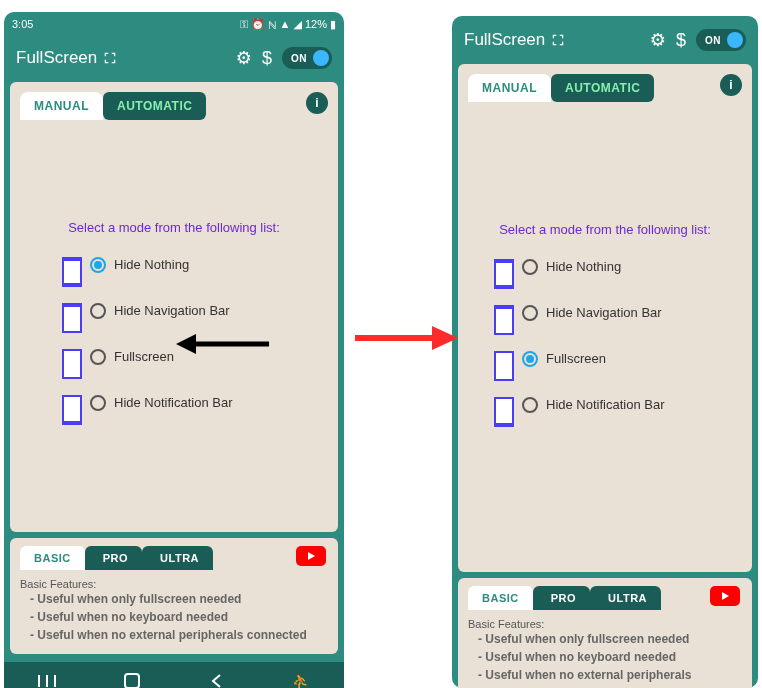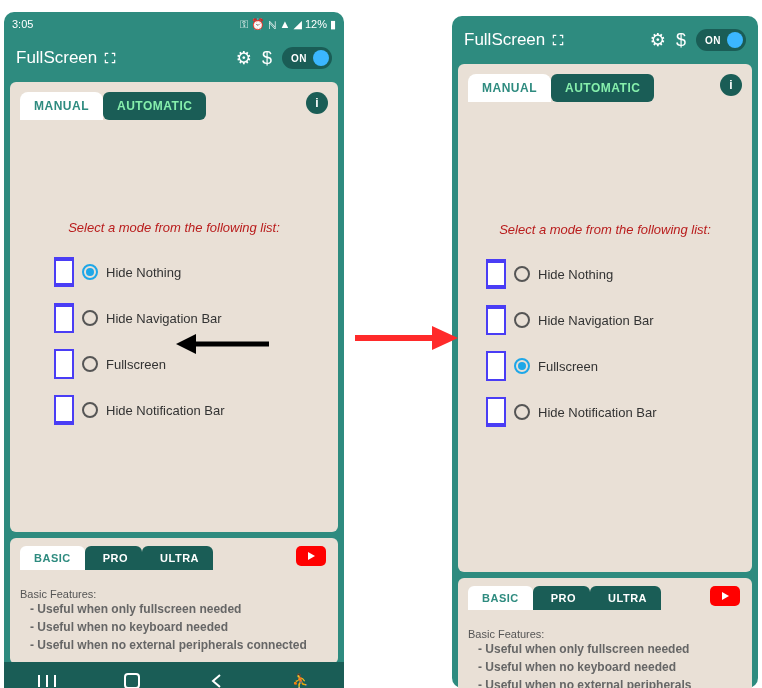--- a/index.html
+++ b/index.html
@@ -44,26 +44,26 @@
   }
   .tab.active { background: #fff; color: #2e8b7f; }
   .tab.inactive { background: #1a5d56; color: #86efac; border-radius: 6px; }
 
   .info-btn {
     position: absolute; right: 10px; top: 10px; width: 22px; height: 22px; background: #1a5d56;
     color: #fff; border-radius: 50%; display: flex; align-items: center; justify-content: center;
     font-size: 12px; font-weight: 700; cursor: pointer;
   }
 
-  .modelist-title { font-style: italic; color: #b91c1c; font-size: 13px; text-align: center; margin-top: 100px; }
+  .modelist-title { color: #6d28d9; font-size: 13px; text-align: center; margin-top: 100px; }
   .phone-right .modelist-title { margin-top: 120px; }
 
   .modelist { margin: 22px 0 0 34px; }
   .phone-right .modelist { margin-left: 18px; }
-  .mode-row { display: flex; align-items: center; gap: 8px; margin-bottom: 16px; cursor: pointer; }
+  .mode-row { display: flex; gap: 8px; margin-bottom: 16px; cursor: pointer; margin-left: 8px; }
   .phone-icon {
     width: 20px; height: 30px; background: #fff; position: relative; flex-shrink: 0;
   }
   .ph-outer { border: 2px solid #4a3df5; }
   .ph-top { border-top: 4px solid #4a3df5; }
   .ph-bot { border-bottom: 4px solid #4a3df5; }
   .radio {
     width: 16px; height: 16px; border: 2px solid #555; border-radius: 50%; display: flex;
     align-items: center; justify-content: center; flex-shrink: 0;
   }
@@ -74,21 +74,21 @@
   .footer-tabs { display: flex; gap: 0; }
   .ftab { padding: 6px 14px; font-size: 11px; font-weight: 600; letter-spacing: 0.5px; cursor: pointer; border-radius: 6px 6px 0 0; }
   .ftab.active { background: #fff; color: #2e8b7f; }
   .ftab.inactive { background: #1a5d56; color: #fff; padding-left: 18px; }
   .yt-btn {
     position: absolute; right: 12px; top: 8px; width: 30px; height: 20px; background: #ff0000;
     border-radius: 5px; display: flex; align-items: center; justify-content: center; cursor: pointer;
   }
   .yt-btn::after { content: ""; border-left: 7px solid #fff; border-top: 4px solid transparent; border-bottom: 4px solid transparent; }
 
-  .feat-title { font-size: 11px; color: #555; margin-top: 18px; }
+  .feat-title { font-size: 11px; color: #555; margin-top: 8px; }
   .feat-list { font-size: 12px; color: #666; padding-left: 10px; line-height: 1.5; font-weight: bold; }
 
   .navbar { position: absolute; bottom: 0; left: 0; right: 0; height: 38px; background: #1a5d56;
     display: flex; align-items: center; justify-content: space-around; }
   .navbtn { color: #fff; width: 22px; height: 22px; display: flex; align-items: center; justify-content: center; cursor: pointer; }
 
   .arrow-annot {
     position: absolute; pointer-events: none;
   }
   .arrow-black { left: 174px; top: 324px; }

